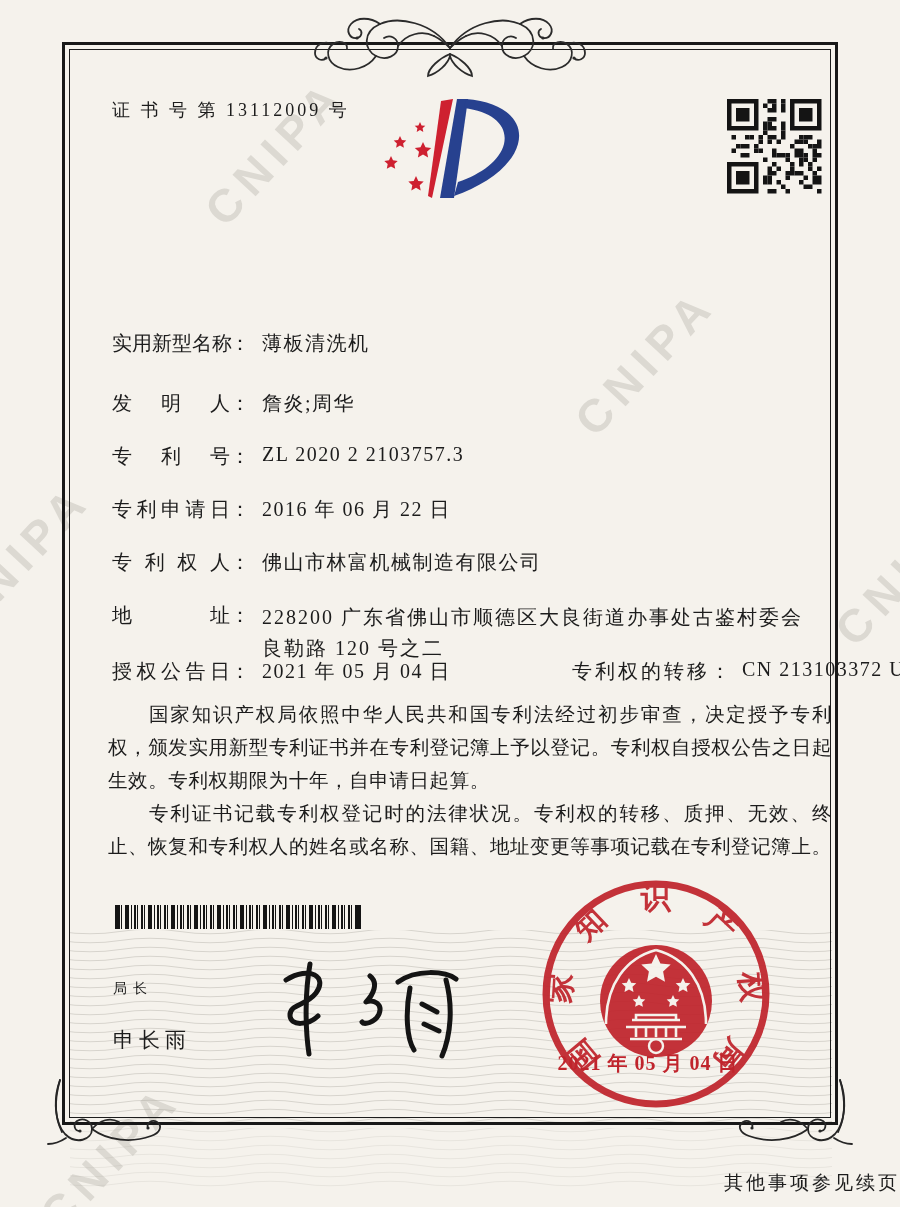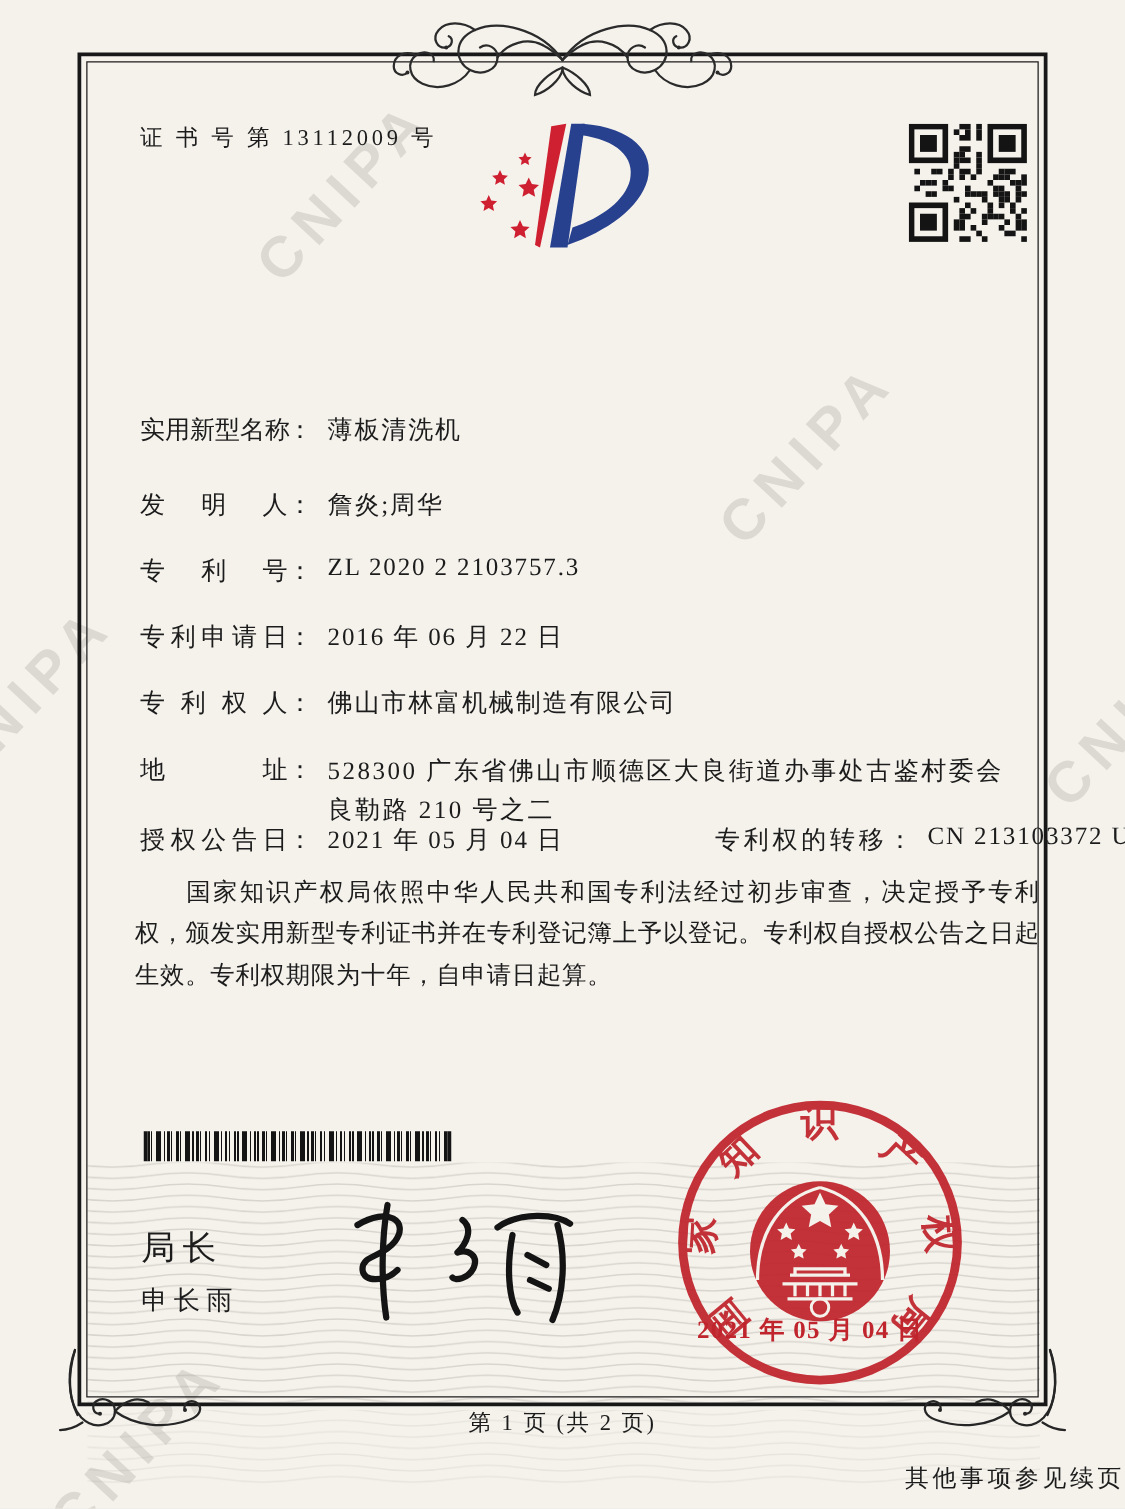--- a/index.html
+++ b/index.html
@@ -43,21 +43,21 @@
   
   .barcode{position:absolute;left:115px;top:905px;width:240px;height:24px;z-index:4;
     border-left:3px solid #141414;border-right:3px solid #141414;
     background:repeating-linear-gradient(90deg,
       #141414 0 2px,rgba(0,0,0,0) 2px 3px,
       #141414 3px 4px,rgba(0,0,0,0) 4px 7px,
       #141414 7px 11px,rgba(0,0,0,0) 11px 13px,
       #141414 13px 14px,rgba(0,0,0,0) 14px 16px,
       #141414 16px 18px,rgba(0,0,0,0) 18px 19px,
       #141414 19px 20px,rgba(0,0,0,0) 20px 23px);}
-  .director-title{position:absolute;left:113px;top:980px;font-size:27px;letter-spacing:6px;z-index:4;}
+  .director-title{position:absolute;left:113px;top:980px;font-size:14px;letter-spacing:6px;z-index:4;}
   .director-name{position:absolute;left:113px;top:1026px;font-size:21px;letter-spacing:5px;z-index:4;}
   .signature{position:absolute;left:252px;top:952px;z-index:5;}
   .seal{position:absolute;left:536px;top:874px;z-index:5;opacity:.93;}
   .seal-date{position:absolute;left:538px;top:1050px;width:220px;text-align:center;z-index:6;
              color:#c0242c;font-size:20px;font-weight:bold;letter-spacing:1px;white-space:nowrap;}
   .page-note{position:absolute;left:0;right:0;top:1126px;text-align:center;font-size:18px;
              letter-spacing:2px;z-index:4;}
   .footer-note{position:absolute;left:0;right:0;top:1170px;text-align:right;font-size:19px;
                letter-spacing:3px;z-index:4;padding-left:42px;}
 </style>
@@ -274,32 +274,33 @@
     <div class="frow" style="top:443px;">
       <span class="flabel">专利号</span><span class="fcolon">：</span><span class="fvalue">ZL 2020 2 2103757.3</span>
     </div>
     <div class="frow" style="top:496px;">
       <span class="flabel">专利申请日</span><span class="fcolon">：</span><span class="fvalue">2016 年 06 月 22 日</span>
     </div>
     <div class="frow" style="top:549px;">
       <span class="flabel">专利权人</span><span class="fcolon">：</span><span class="fvalue">佛山市林富机械制造有限公司</span>
     </div>
     <div class="frow addr" style="top:602px;">
-      <span class="flabel">地址</span><span class="fcolon">：</span><span class="fvalue">528300 广东省佛山市顺德区大良街道办事处古鉴村委会良勒路 210 号之二</span>
+      <span class="flabel">地址</span><span class="fcolon">：</span><span class="fvalue">228200 广东省佛山市顺德区大良街道办事处古鉴村委会良勒路 120 号之二</span>
     </div>
     <div class="frow" style="top:658px;">
       <span class="flabel">授权公告日</span><span class="fcolon">：</span><span class="fvalue">2021 年 05 月 04 日</span>
       <span class="grant-right">
         <span class="glabel">专利权的转移</span><span class="fcolon">：</span><span class="fvalue">CN 213103372 U</span>
       </span>
     </div>
   </div>
 
   <div class="body-text">
     <p>国家知识产权局依照中华人民共和国专利法经过初步审查，决定授予专利权，颁发实用新型专利证书并在专利登记簿上予以登记。专利权自授权公告之日起生效。专利权期限为十年，自申请日起算。</p>
+    <p>专利证书记载专利权登记时的法律状况。专利权的转移、质押、无效、终止、恢复和专利权人的姓名或名称、国籍、地址变更等事项记载在专利登记簿上。</p>
   </div>
 
   <div class="barcode"></div>
 
   <div class="director-title">局长</div>
   <div class="director-name">申长雨</div>
 
   <svg class="signature" width="225" height="108" viewBox="0 0 225 108">
     <g stroke="#141414" fill="none" stroke-width="5" stroke-linecap="round" stroke-linejoin="round">
       <path d="M58,12 C53,40 53,76 57,102"></path>
@@ -334,16 +335,15 @@
         <path d="M100,153 v10 M110,153 v10 M120,153 v10 M130,153 v10 M140,153 v10"></path>
         <path d="M94,165 h52"></path>
         <path d="M70,150 C70,110 90,84 120,76"></path>
         <path d="M170,150 C170,110 150,84 120,76"></path>
       </g>
       <circle cx="120" cy="172" r="7" fill="none" stroke="#f5f2ec" stroke-width="2.4"></circle>
     </g>
   </svg>
   <div class="seal-date">2021 年 05 月 04 日</div>
 
-  <div class="page-note">第 1 页 (共 2 页)</div>
   <div class="footer-note">其他事项参见续页</div>
 
 </div>
 
 </body></html>

